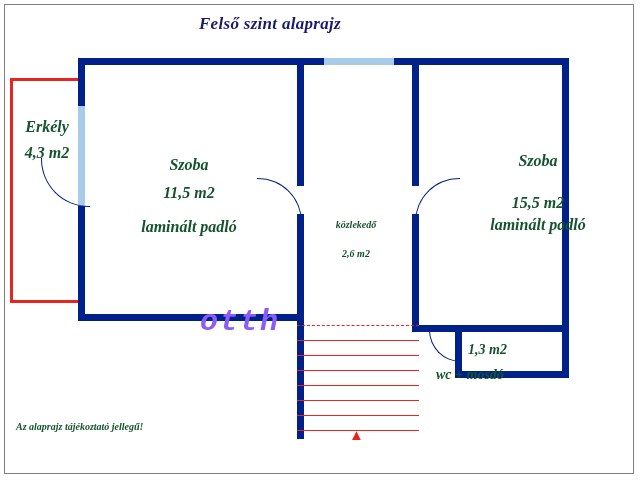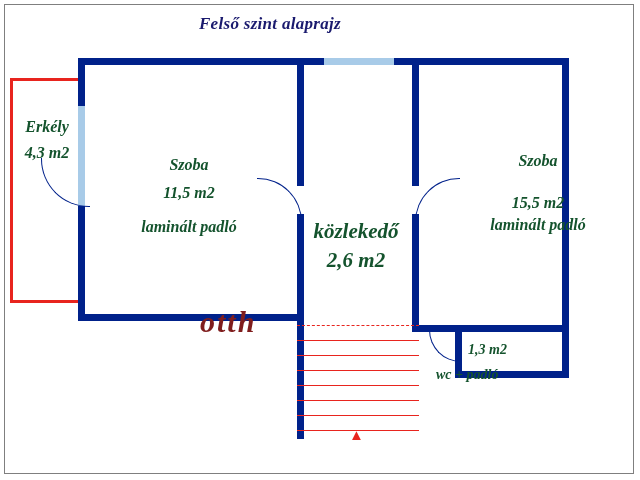--- a/index.html
+++ b/index.html
@@ -91,33 +91,34 @@
   
   .lbl {
     position: absolute;
     font-style: italic;
     font-weight: bold;
     color: #14532d;
     white-space: nowrap;
   }
   .lbl.c { text-align: center; transform: translateX(-50%); }
   .s16 { font-size: 16px; }
-  .s15 { font-size: 21px; }
+  .s15 { font-size: 10px; }
   .s14 { font-size: 14px; }
   
   .watermark {
     position: absolute;
     left: 200px;
     top: 305px;
     font-size: 30px;
     font-weight: bold;
     font-style: italic;
-    color: #7f1d1d;
+    color: #8b5cf6;
     letter-spacing: 2px;
     user-select: none;
+    font-family: Liberation Mono, monospace;
   }
   
   .arc {
     position: absolute;
     border: 1.6px solid #00218a;
     background: transparent;
   }
 </style>
 </head>
 <body>
@@ -187,17 +188,18 @@
   <div class="lbl s16 c" style="left:189px; top:218px;">laminált padló</div>
 
   <div class="lbl s15 c" style="left:356px; top:219px;">közlekedő</div>
   <div class="lbl s15 c" style="left:356px; top:248px;">2,6 m2</div>
 
   <div class="lbl s16 c" style="left:538px; top:152px;">Szoba</div>
   <div class="lbl s16 c" style="left:538px; top:194px;">15,5 m2</div>
   <div class="lbl s16 c" style="left:538px; top:216px;">laminált padló</div>
 
   <div class="lbl s14" style="left:468px; top:342px;">1,3 m2</div>
-  <div class="lbl s14" style="left:436px; top:367px;">wc + padló</div>
-
-
+  <div class="lbl s14" style="left:436px; top:367px;">wc + mosdó</div>
+
+
+  <div class="lbl s15" style="left:16px; top:421px;">Az alaprajz tájékoztató jellegű!</div>
 
 </div>
 
 </body></html>

